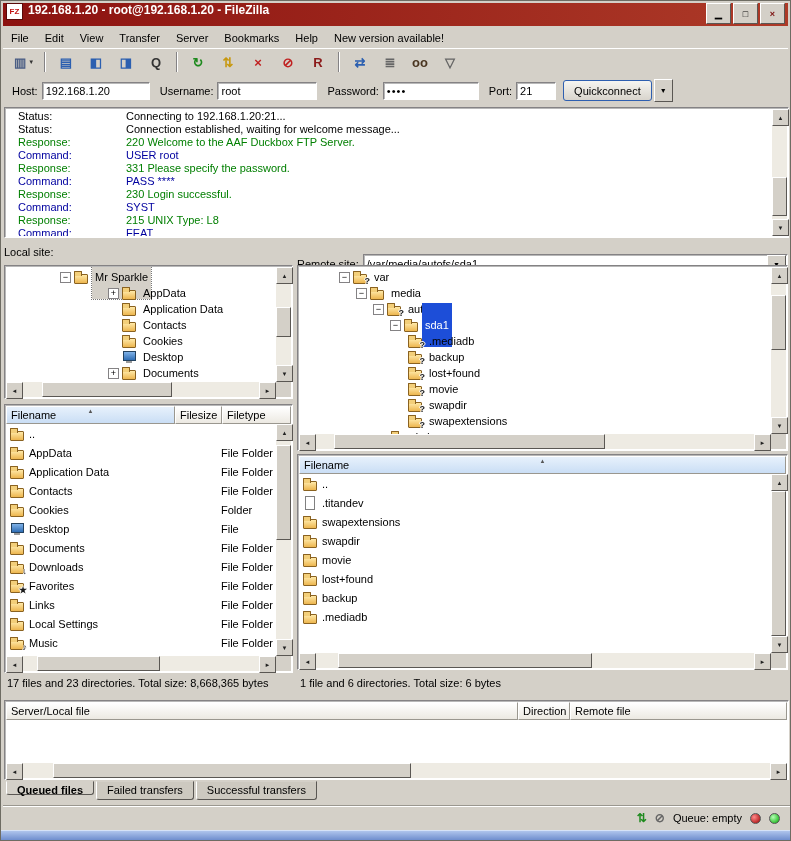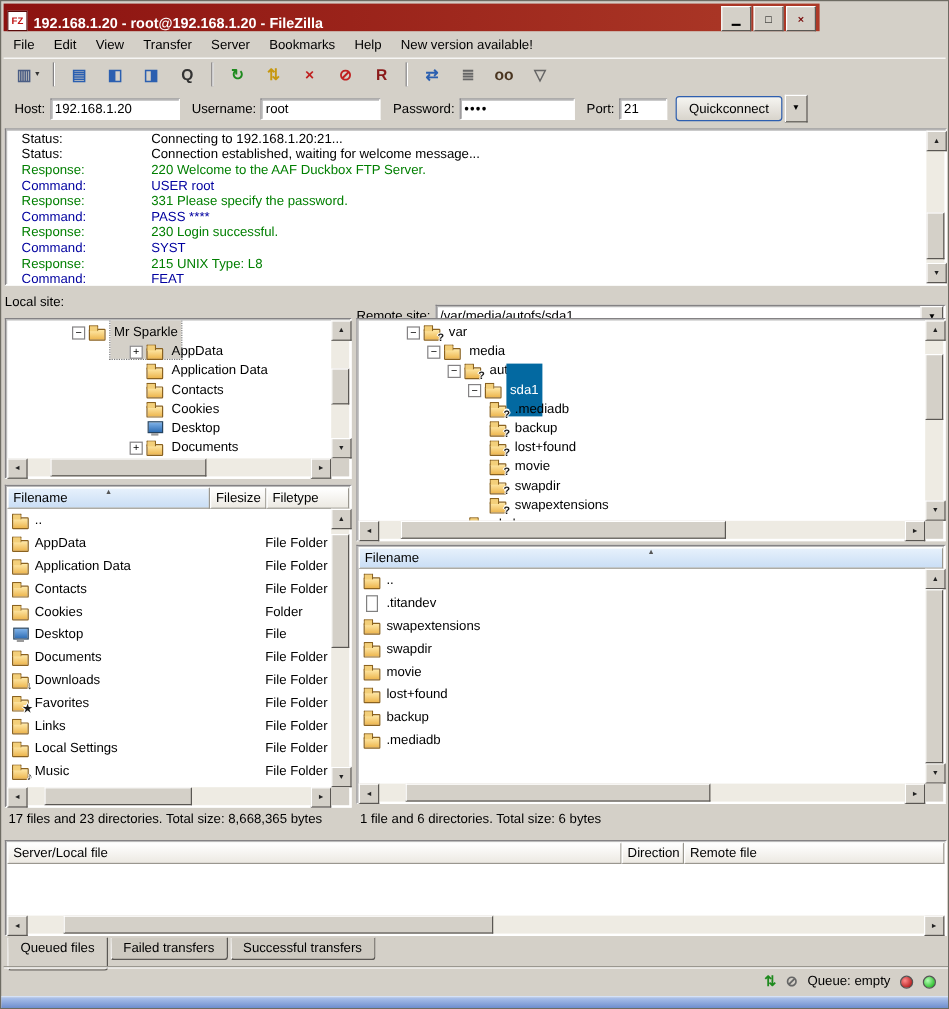--- a/index.html
+++ b/index.html
@@ -6,22 +6,22 @@
   .screen{position:relative;width:791px;height:841px;background:#d4d0c8;
     font-family:"Liberation Sans",sans-serif;font-size:11px;color:#000;
     border:1px solid #6e6c63;box-sizing:border-box;overflow:hidden}
 
   
   .sunken{background:#fff;border:1px solid;border-color:#848284 #fff #fff #848284;
     box-shadow:inset 1px 1px 0 rgba(0,0,0,.28)}
   .raised{background:#d4d0c8;border:1px solid;border-color:#fff #5a5753 #5a5753 #fff}
 
   
-  .titlebar{position:absolute;left:2px;top:2px;width:680px;height:23px;
-    background:linear-gradient(90deg,#8c1210,#ad3a28);display:flex;align-items:flex-end;padding:0 3px;box-sizing:border-box}
+  .titlebar{position:absolute;left:2px;top:2px;width:785px;height:23px;
+    background:linear-gradient(90deg,#8c1210,#ad3a28);display:flex;align-items:flex-start;padding:0 3px;box-sizing:border-box}
   .appicon{width:15px;height:15px;background:#fff;border:1px solid #5a0a0a;color:#c01414;
     font-size:8px;font-weight:bold;display:flex;align-items:center;justify-content:center;flex:none}
   .wtitle{color:#fff;font-weight:bold;font-size:12px;margin-left:5px;flex:1;white-space:nowrap;overflow:hidden}
   .capbtn{width:23px;height:19px;display:flex;align-items:center;justify-content:center;
     font-size:9px;font-weight:bold;margin-left:2px;cursor:default}
   .capbtn.close span{color:#7a0b0b}
 
   
   .menubar{position:absolute;left:2px;top:26px;width:785px;height:21px;display:flex;align-items:center;
     border-bottom:1px solid #fff}
@@ -74,21 +74,21 @@
   
   .pane{position:absolute;background:#fff;border:1px solid;border-color:#848284 #fff #fff #848284;
     box-shadow:inset 1px 1px 0 rgba(0,0,0,.28);box-sizing:border-box}
   .treerows{position:absolute;left:1px;top:1px;right:17px;bottom:16px;overflow:hidden;padding-top:2px}
   .trow{display:flex;align-items:center;height:16px;white-space:nowrap}
   .exp{width:11px;height:11px;flex:none;border:1px solid #848284;background:#fff;
     display:flex;align-items:center;justify-content:center;font-size:9px;line-height:9px;margin-right:2px;box-sizing:border-box}
   .exp:empty{visibility:hidden}
   .rtree .exp:empty{display:none}
   .tlabel{padding:16px 3px;margin-left:3px}
-  .tlabel.sel{background:#0369a1;color:#fff}
+  .tlabel.sel{background:#1d4ed8;color:#fff}
   .tlabel.sel-gray{background:#d4d0c8;outline:1px dotted #777}
 
   
   .ic{width:16px;height:14px;position:relative;flex:none;display:inline-block}
   .ic.folder::after{content:"";position:absolute;left:1px;top:1px;width:6px;height:4px;background:#f3cf7a;
     border:1px solid #8a6220;border-bottom:none;border-radius:1px 1px 0 0}
   .ic.folder::before{content:"";position:absolute;left:1px;top:4px;width:12px;height:8px;
     background:linear-gradient(#ffe9a8,#edb64f);border:1px solid #8a6220;border-radius:1px}
   .ic.desktop::before{content:"";position:absolute;left:2px;top:1px;width:11px;height:8px;
     background:linear-gradient(#7fb2e8,#2f6eb5);border:1px solid #24425f}
@@ -118,21 +118,21 @@
 
   
   .queue{position:absolute;left:3px;top:699px;width:785px;height:80px}
   .queue .hdr{height:18px}
   .qbody{position:absolute;left:1px;top:19px;right:1px;bottom:16px;background:#fff}
 
   
   .tabs{position:absolute;left:5px;top:780px;height:23px;display:flex;align-items:flex-start}
   .tab{padding:2px 10px 3px;background:#d4d0c8;border:1px solid;border-color:#d4d0c8 #5a5753 #5a5753 #fff;
     border-radius:0 0 3px 3px;margin-right:2px;height:20px;box-sizing:border-box;white-space:nowrap}
-  .tab.active{font-weight:normal;height:28px;border-top-color:#d4d0c8}
+  .tab.active{font-weight:bold;height:14px;border-top-color:#d4d0c8}
   .tab:not(.active){margin-top:0;height:19px;background:#cdc9c0}
 
   
   .statusbar{position:absolute;left:2px;top:804px;width:787px;height:24px;display:flex;align-items:center;
     border-top:1px solid #9a978f;box-shadow:0 1px 0 #fff inset}
   .sbright{margin-left:auto;display:flex;align-items:center;gap:8px;padding-right:10px}
   .sbicon{font-size:12px;font-weight:bold}
   .led{width:9px;height:9px;border-radius:50%;border:1px solid #555;flex:none}
   .led.red{background:radial-gradient(circle at 35% 35%,#ff8a8a,#a00000)}
   .led.green{background:radial-gradient(circle at 35% 35%,#b4ffb4,#00a800)}

